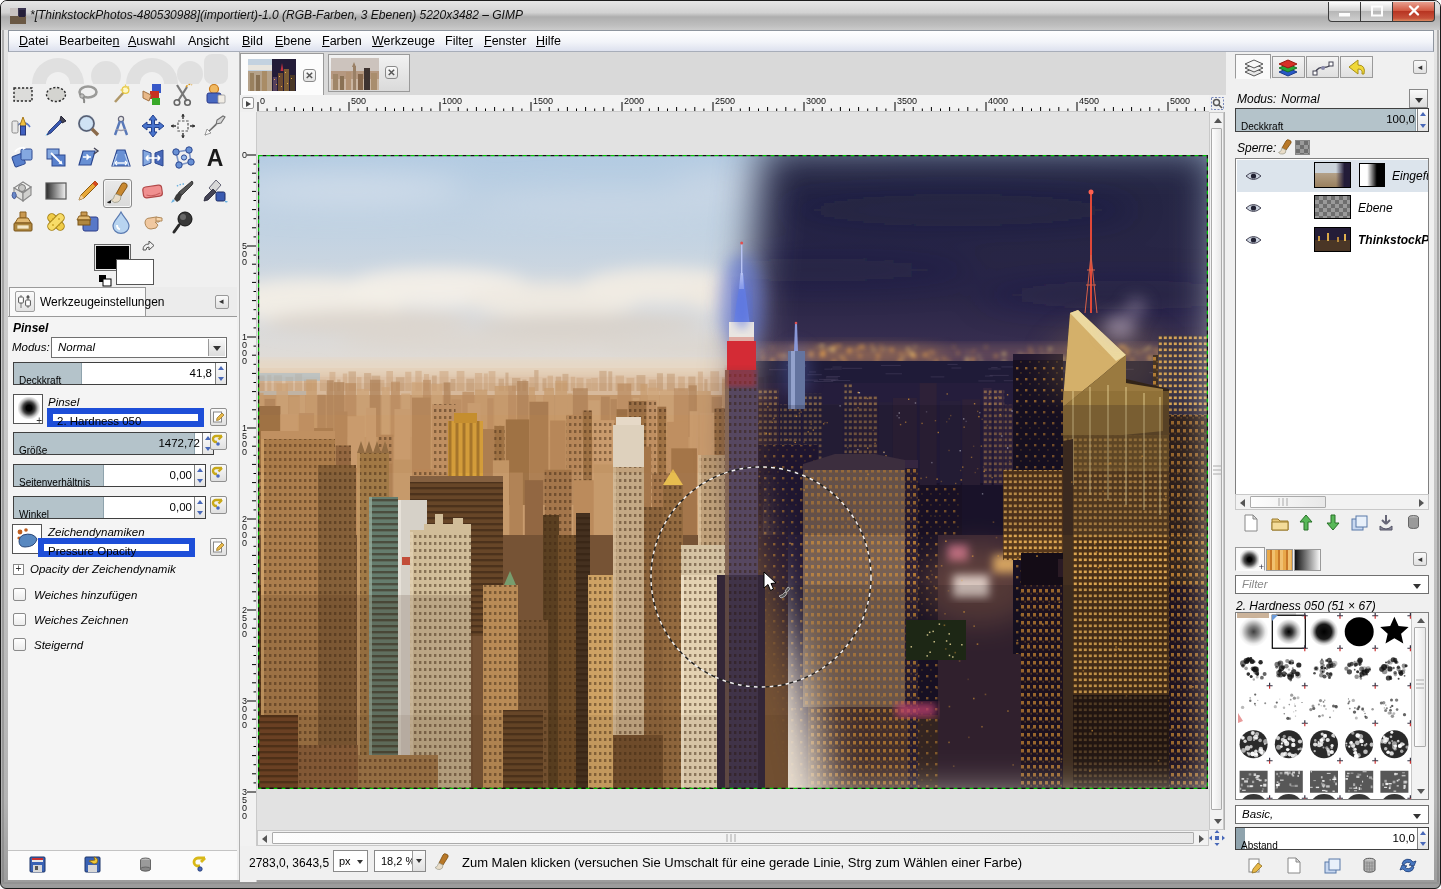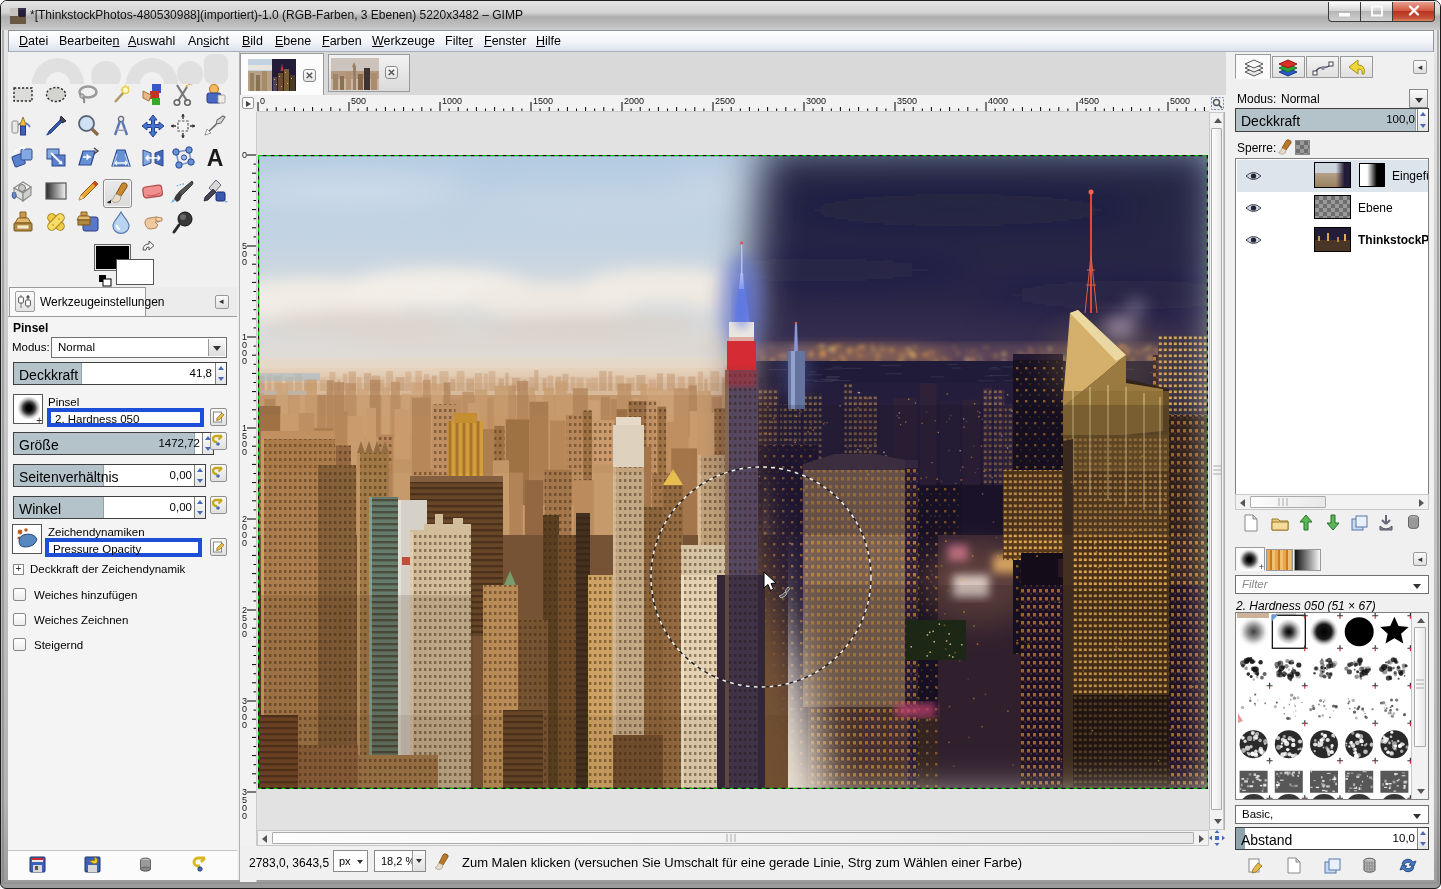--- a/index.html
+++ b/index.html
@@ -8,21 +8,21 @@
 .abs { position:absolute; }
 
 
 #frame { position:absolute; left:0; top:0; width:1441px; height:889px;
   background:linear-gradient(#e9e9e9,#cfcfcf 30%,#b4b4b4 90%,#9b9b9b);
   border:1px solid #1c1c1c; border-radius:7px 7px 6px 6px; }
 #titlebar { position:absolute; left:1px; top:1px; width:1439px; height:29px;
   background:linear-gradient(#e6e6e6,#d2d2d2 40%,#aeaeae 55%,#bfbfbf 85%,#cccccc);
   border-radius:6px 6px 0 0; }
 #title-ico { position:absolute; left:9px; top:7px; width:16px; height:16px; }
-#title-txt { position:absolute; left:29px; top:7px; font-size:12px; color:#101010; letter-spacing:0px; }
+#title-txt { position:absolute; left:29px; top:7px; font-size:12px; color:#101010; letter-spacing:0px;font-style:italic; }
 
 .wbtn { position:absolute; top:1px; height:20px; border:1px solid #3c3c3c; border-top:none;
   background:linear-gradient(#fdfdfd,#d5d5d5 45%,#b7b7b7 50%,#cfcfcf); color:#333;
   text-align:center; }
 #btn-min { left:1327px; width:33px; border-radius:0 0 0 4px; }
 #btn-max { left:1360px; width:32px; border-left:none; }
 #btn-close { left:1392px; width:42px; border-radius:0 0 4px 0; border-left:none;
   background:linear-gradient(#e89f8f,#d25a43 45%,#b83522 50%,#c65039 85%,#dc8a60); }
 
 
@@ -38,32 +38,32 @@
 #canvasarea { position:absolute; left:231px; top:0px; width:986px; height:828px; background:#f0f0f0; }
 #rightcol { position:absolute; left:1221px; top:0px; width:205px; height:828px; background:#f0f0f0; }
 
 
 .ti { position:absolute; width:26px; height:26px; }
 #selbrush { position:absolute; left:95px; top:127px; width:29px; height:29px; background:linear-gradient(#e9e9e9,#dadada); border:1px solid #8a8a8a; border-radius:3px; box-shadow:inset 0 0 0 1px #f8f8f8; }
 #fgcolor { position:absolute; left:86px; top:192px; width:37px; height:27px; background:#000; border:1px solid #666; box-shadow:0 0 0 1px #e8e8e8 inset; }
 #bgcolor { position:absolute; left:108px; top:207px; width:38px; height:26px; background:#fff; border:1px solid #555; }
 #toptab { position:absolute; left:1px; top:235px; width:137px; height:30px; background:#fafafa; border:1px solid #9a9a9a; border-bottom:none; }
 #topt { position:absolute; left:0px; top:264px; width:229px; height:536px; background:#f4f4f4; border-top:1px solid #9a9a9a; }
-.lbl { position:absolute; font-size:11.5px; white-space:nowrap; }
+.lbl { position:absolute; font-size:11.5px; white-space:nowrap;font-style:italic; }
 .slider { position:absolute; height:23px; background:#fff; border:1px solid #404040; }
 .sfill { position:absolute; left:0; top:0; bottom:0; background:#b4c3ca; border-right:1px solid #8fa3ad; }
 .sval { position:absolute; right:12px; top:4px; font-size:11.5px; }
-.sname { position:absolute; left:5px; top:4px; font-size:14px; }
+.sname { position:absolute; left:5px; top:12px; font-size:10px; }
 .spin { position:absolute; right:0px; top:0px; width:11px; height:100%; border-left:1px solid #808080; background:linear-gradient(#fdfdfd,#e4e4e4); }
 .spin:before { content:""; position:absolute; left:2px; top:3px; border-left:3.5px solid transparent; border-right:3.5px solid transparent; border-bottom:4px solid #4868b8; }
 .spin:after { content:""; position:absolute; left:2px; bottom:3px; border-left:3.5px solid transparent; border-right:3.5px solid transparent; border-top:4px solid #4868b8; }
 .combo { position:absolute; background:#fff; border:1px solid #707070; }
 .combo .arr { position:absolute; right:1px; top:1px; bottom:1px; width:17px; background:linear-gradient(#f8f8f8,#dcdcdc); border-left:1px solid #9a9a9a; }
 .combo .arr:before { content:""; position:absolute; left:4px; top:7px; border-left:4.5px solid transparent; border-right:4.5px solid transparent; border-top:5px solid #333; }
-.tfield { position:absolute; background:#fff; border:4px solid #1d4ed8; font-size:11.5px; padding:1px 0 0 4px; }
+.tfield { position:absolute; background:#fff; border:6px solid #1d4ed8; font-size:11.5px; padding:1px 0 0 4px; }
 .editbtn { position:absolute; width:17px; height:18px; background:linear-gradient(#fafafa,#e0e0e0); border:1px solid #909090; border-radius:2px; }
 .resetbtn { position:absolute; width:17px; height:18px; background:linear-gradient(#fafafa,#e0e0e0); border:1px solid #909090; border-radius:2px; }
 .chk { position:absolute; width:13px; height:13px; background:linear-gradient(#fff,#ececec); border:1px solid #8a8a8a; border-radius:2px; }
 
 
 #canvasarea { border-left:1px solid #b0b0b0; border-right:1px solid #b0b0b0; }
 #tabstrip { position:absolute; left:0; top:0; width:986px; height:43px; background:#d9d9d9; }
 #tab1 { position:absolute; left:0px; top:1px; width:84px; height:42px; background:#fcfcfc; border:1px solid #9a9a9a; border-bottom:none; }
 #tab2 { position:absolute; left:88px; top:2px; width:82px; height:38px; background:linear-gradient(#f2f2f2,#dadada); border:1px solid #9a9a9a; }
 .tclose { position:absolute; width:13px; height:13px; border:1px solid #8a8a8a; border-radius:3px; background:linear-gradient(#fcfcfc,#e2e2e2); color:#555; font-size:10px; line-height:11px; text-align:center; font-weight:bold; }
@@ -416,29 +416,29 @@
 
    <div class="abs" style="left:4px;top:207px;width:30px;height:30px;background:#fff;border:1px solid #555">
      <svg width="28" height="28" viewBox="0 0 28 28">
             <circle cx="7" cy="7" r="2.4" fill="#c06020"></circle>
             <circle cx="13" cy="5" r="1.8" fill="#c06020"></circle>
             <circle cx="6" cy="13" r="1.6" fill="#c06020"></circle>
             <path d="M10 10 q10 -3 14 4 q-2 8 -12 8 q-6 0 -6 -6 q0 -4 4 -6z" fill="#5888c0" stroke="#2c4878" stroke-width="1"></path>
           </svg>
    </div>
    <span class="lbl" style="left:40px;top:209px">Zeichendynamiken</span>
-   <div class="tfield" style="left:37px;top:221px;width:157px;height:19px">Pressure Opacity</div>
+   <div class="tfield" style="left:30px;top:221px;width:157px;height:19px">Pressure Opacity</div>
    <div class="editbtn" style="left:202px;top:221px"><svg width="15" height="16" viewBox="0 0 15 16">
             <rect x="2.5" y="3" width="8" height="10" fill="#fff" stroke="#888"></rect>
             <path d="M11 4 l2 2 -5 5 -2.5 0.5 0.5 -2.5 z" fill="#e8b848" stroke="#907020" stroke-width="0.7"></path>
           </svg></div>
    <div class="abs" style="left:5px;top:247px;width:11px;height:11px;border:1px solid #888;background:#fff">
           <span style="position:absolute;left:1.5px;top:-2.5px;font-size:10px;color:#333">+</span>
         </div>
-   <span class="lbl" style="left:22px;top:246px">Deckkraft der Zeichendynamik</span>
+   <span class="lbl" style="left:22px;top:246px">Opacity der Zeichendynamik</span>
    <div class="chk" style="left:5px;top:271px"></div>
         <span class="lbl" style="left:26px;top:272px">Weiches hinzufügen</span>
    <div class="chk" style="left:5px;top:296px"></div>
         <span class="lbl" style="left:26px;top:297px">Weiches Zeichnen</span>
    <div class="chk" style="left:5px;top:321px"></div>
         <span class="lbl" style="left:26px;top:322px">Steigernd</span>
   </div>
 
   <div class="abs" style="left:0;top:798px;width:229px;height:30px;background:#fbfbfb;border-top:1px solid #c4c4c4"></div>
   <svg class="abs" style="left:21px;top:804px" width="17" height="17" viewBox="0 0 17 17">

